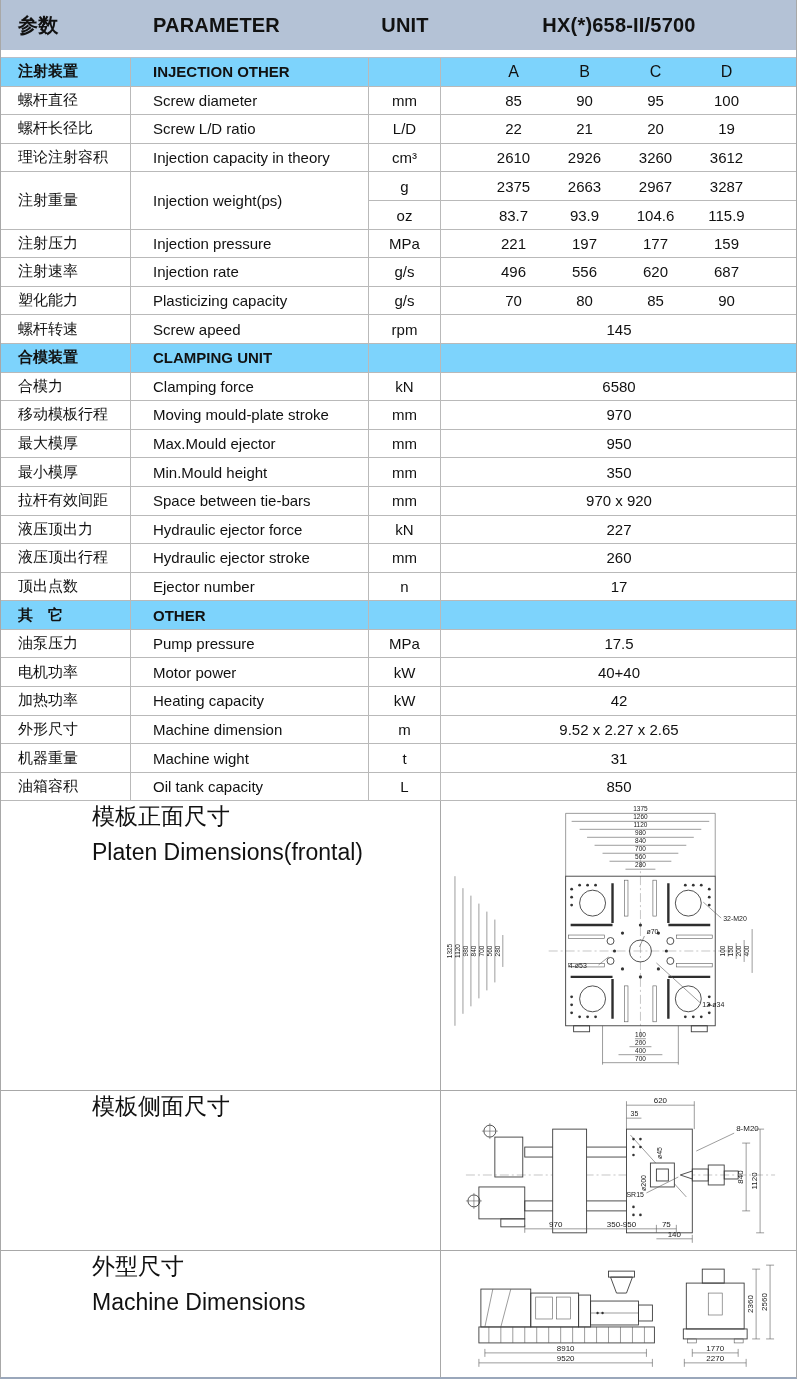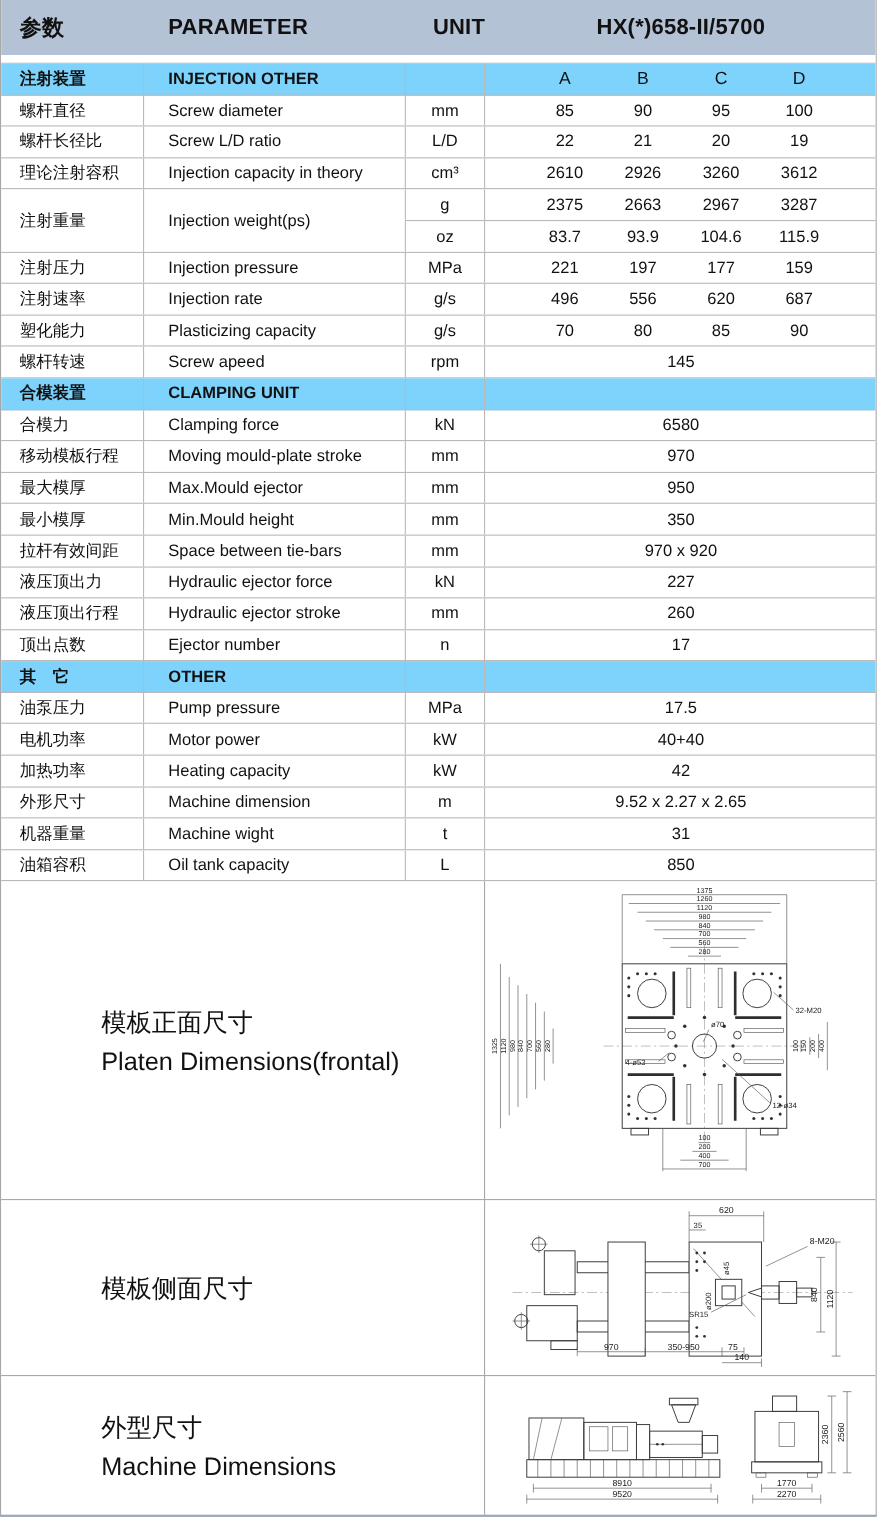--- a/index.html
+++ b/index.html
@@ -3,21 +3,21 @@
 <meta charset="utf-8">
 <style>
   *{box-sizing:border-box;margin:0;padding:0}
   body{font-family:"Liberation Sans","DejaVu Sans",sans-serif;background:#fff;color:#111}
   .sheet{position:relative;width:797px;height:1379px;background:#fff;border-left:1px solid #a8a8a8;border-right:1px solid #a8a8a8;border-bottom:2px solid #9aa7bb;overflow:hidden}
   
   .header{height:50px;background:#b4c2d6;display:grid;grid-template-columns:130px 238px 72px 356px;align-items:center}
   .header .h{font-weight:bold;font-size:20px;letter-spacing:.2px}
   .h-cn{padding-left:17px}
   .h-en{padding-left:22px}
-  .h-unit{text-align:right}
+  .h-unit{text-align:center}
   .h-model{text-align:center;font-size:20px}
   .gap{height:7px;background:#fff}
   
   .tbl{border-top:1px solid #b9bfc9;font-size:15px}
   .tr{display:grid;grid-template-columns:130px 238px 72px 356px;height:28.6px;border-bottom:1px solid #b9b9b9}
   .tr>div{display:flex;align-items:center;overflow:hidden}
   .c1{padding-left:17px;border-right:1px solid #b9b9b9}
   .c2{padding-left:22px;border-right:1px solid #b9b9b9}
   .c3{justify-content:center;border-right:1px solid #b9b9b9}
   .c4{justify-content:center}
@@ -28,21 +28,21 @@
   .abcd{font-size:16px}
   .dbl{height:57.2px;grid-template-columns:130px 238px 428px}
   .dblright{display:flex;flex-direction:column;width:100%}
   .subrow{display:grid;grid-template-columns:72px 356px;height:28.6px}
   .subrow.b{border-top:1px solid #b9b9b9}
   .subrow>div{display:flex;align-items:center}
   .c3u{justify-content:center;border-right:1px solid #b9b9b9}
   
   .dia{display:grid;grid-template-columns:440px 356px;border-bottom:1px solid #a8a8a8}
   .dia.last{border-bottom:none}
-  .dia-label{display:flex;flex-direction:column;justify-content:center;gap:7px;padding-left:91px;border-right:1px solid #a8a8a8}
+  .dia-label{display:flex;flex-direction:column;gap:7px;padding-left:91px;border-right:1px solid #a8a8a8}
   .dia-label .cn,.dia-label .en{font-size:23px}
   .dia-fig{display:flex;align-items:center;justify-content:center}
   .dia.front{height:290px}
   .dia.flank{height:160px}
   .dia.mach{height:127px}
   svg{display:block}
   svg text{font-family:"Liberation Sans","DejaVu Sans",sans-serif;fill:#1a1a1a}
   .ln{stroke:#3c3c3c;stroke-width:.9;fill:none}
   .lnf{stroke:#3c3c3c;stroke-width:.9;fill:#fff}
   .thin{stroke:#5a5a5a;stroke-width:.6;fill:none}

